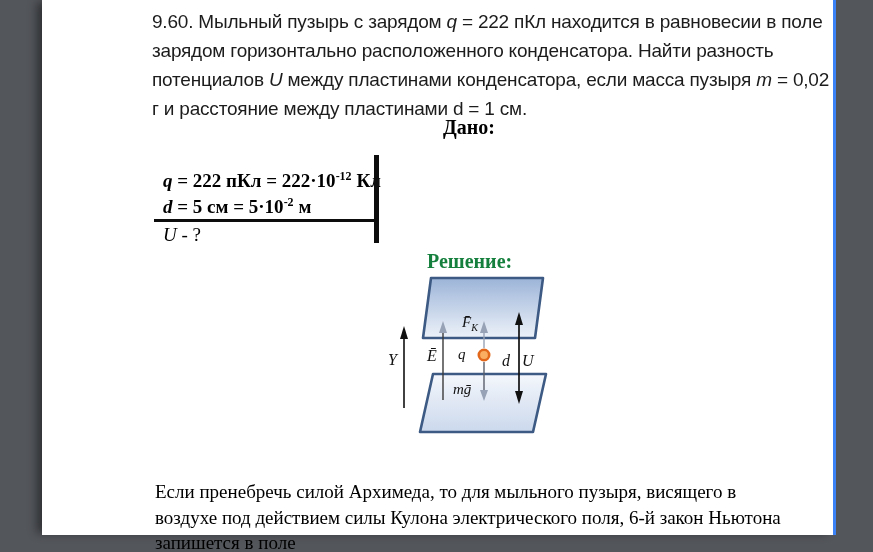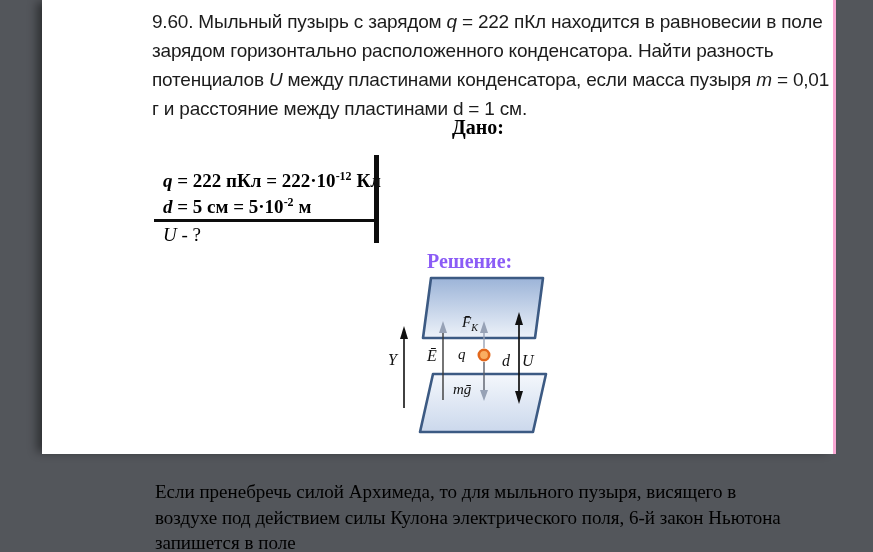--- a/index.html
+++ b/index.html
@@ -2,67 +2,67 @@
 <html><head>
 <meta charset="utf-8">
 <style>
   html,body{margin:0;padding:0;}
   body{
     width:873px;height:552px;position:relative;overflow:hidden;
     background:#53565b;
     font-family:"Liberation Sans",sans-serif;
   }
   .paper{
-    position:absolute;left:42px;top:0;width:791px;height:454px;
+    position:absolute;left:42px;top:0;width:791px;height:535px;
     background:#ffffff;
-    border-right:3px solid #f9a8d4;
+    border-right:3px solid #3b82f6;
     box-shadow:-7px 0 9px -2px rgba(0,0,0,0.45);
   }
   .line{white-space:nowrap;}
   .it{font-style:italic;}
   .sup{font-size:12px;position:relative;top:-7px;}
   .problem{
     position:absolute;left:110px;top:7px;
     font-size:19px;line-height:29px;color:#1c1c1c;letter-spacing:-0.2px;
   }
   .given-heading{
     position:absolute;left:401px;top:116px;
-    font-family:"Liberation Serif",serif;font-weight:bold;font-size:20px;color:#000;margin-left:9px;
+    font-family:"Liberation Serif",serif;font-weight:bold;font-size:20px;color:#000;
   }
   .given-lines{
     position:absolute;left:121px;top:169px;
     font-family:"Liberation Serif",serif;font-size:19px;line-height:23px;color:#000;font-weight:bold;
   }
   .given-hline{position:absolute;left:112px;top:219px;width:225px;height:3px;background:#0d0d0d;}
   .given-vline{position:absolute;left:332px;top:155px;width:5px;height:88px;background:#0d0d0d;}
   .given-question{
     position:absolute;left:121px;top:224px;
     font-family:"Liberation Serif",serif;font-size:19px;color:#000;
   }
   .solution-heading{
     position:absolute;left:385px;top:250px;
-    font-family:"Liberation Serif",serif;font-weight:bold;font-size:20px;color:#8b5cf6;
+    font-family:"Liberation Serif",serif;font-weight:bold;font-size:20px;color:#15803d;
   }
   .diagram{position:absolute;left:340px;top:270px;}
   .lbl{font-family:"Liberation Serif",serif;font-style:italic;font-size:15px;fill:#111;}
   .lbl-big{font-size:16px;}
   .conclusion{
     position:absolute;left:113px;top:479px;
     font-family:"Liberation Serif",serif;font-size:19px;line-height:25.5px;color:#000;
   }
 </style>
 </head>
 <body>
 
 <div class="paper">
 
   <div class="problem">
     <div class="line"><span>9.60. Мыльный пузырь с зарядом </span><span class="it">q</span><span> = 222 пКл находится в равновесии в поле</span></div>
     <div class="line"><span>зарядом горизонтально расположенного конденсатора. Найти разность</span></div>
-    <div class="line"><span>потенциалов </span><span class="it">U</span><span> между пластинами конденсатора, если масса пузыря </span><span class="it">m</span><span> = 0,01</span></div>
+    <div class="line"><span>потенциалов </span><span class="it">U</span><span> между пластинами конденсатора, если масса пузыря </span><span class="it">m</span><span> = 0,02</span></div>
     <div class="line"><span>г и расстояние между пластинами d = 1 см.</span></div>
   </div>
 
   <div class="given-heading">Дано:</div>
 
   <div class="given-lines">
     <div class="line"><span class="it">q</span><span> = 222 пКл = 222·10</span><span class="sup">-12</span><span> Кл</span></div>
     <div class="line"><span class="it">d</span><span> = 5 см = 5·10</span><span class="sup">-2</span><span> м</span></div>
   </div>
   <div class="given-hline"></div>

